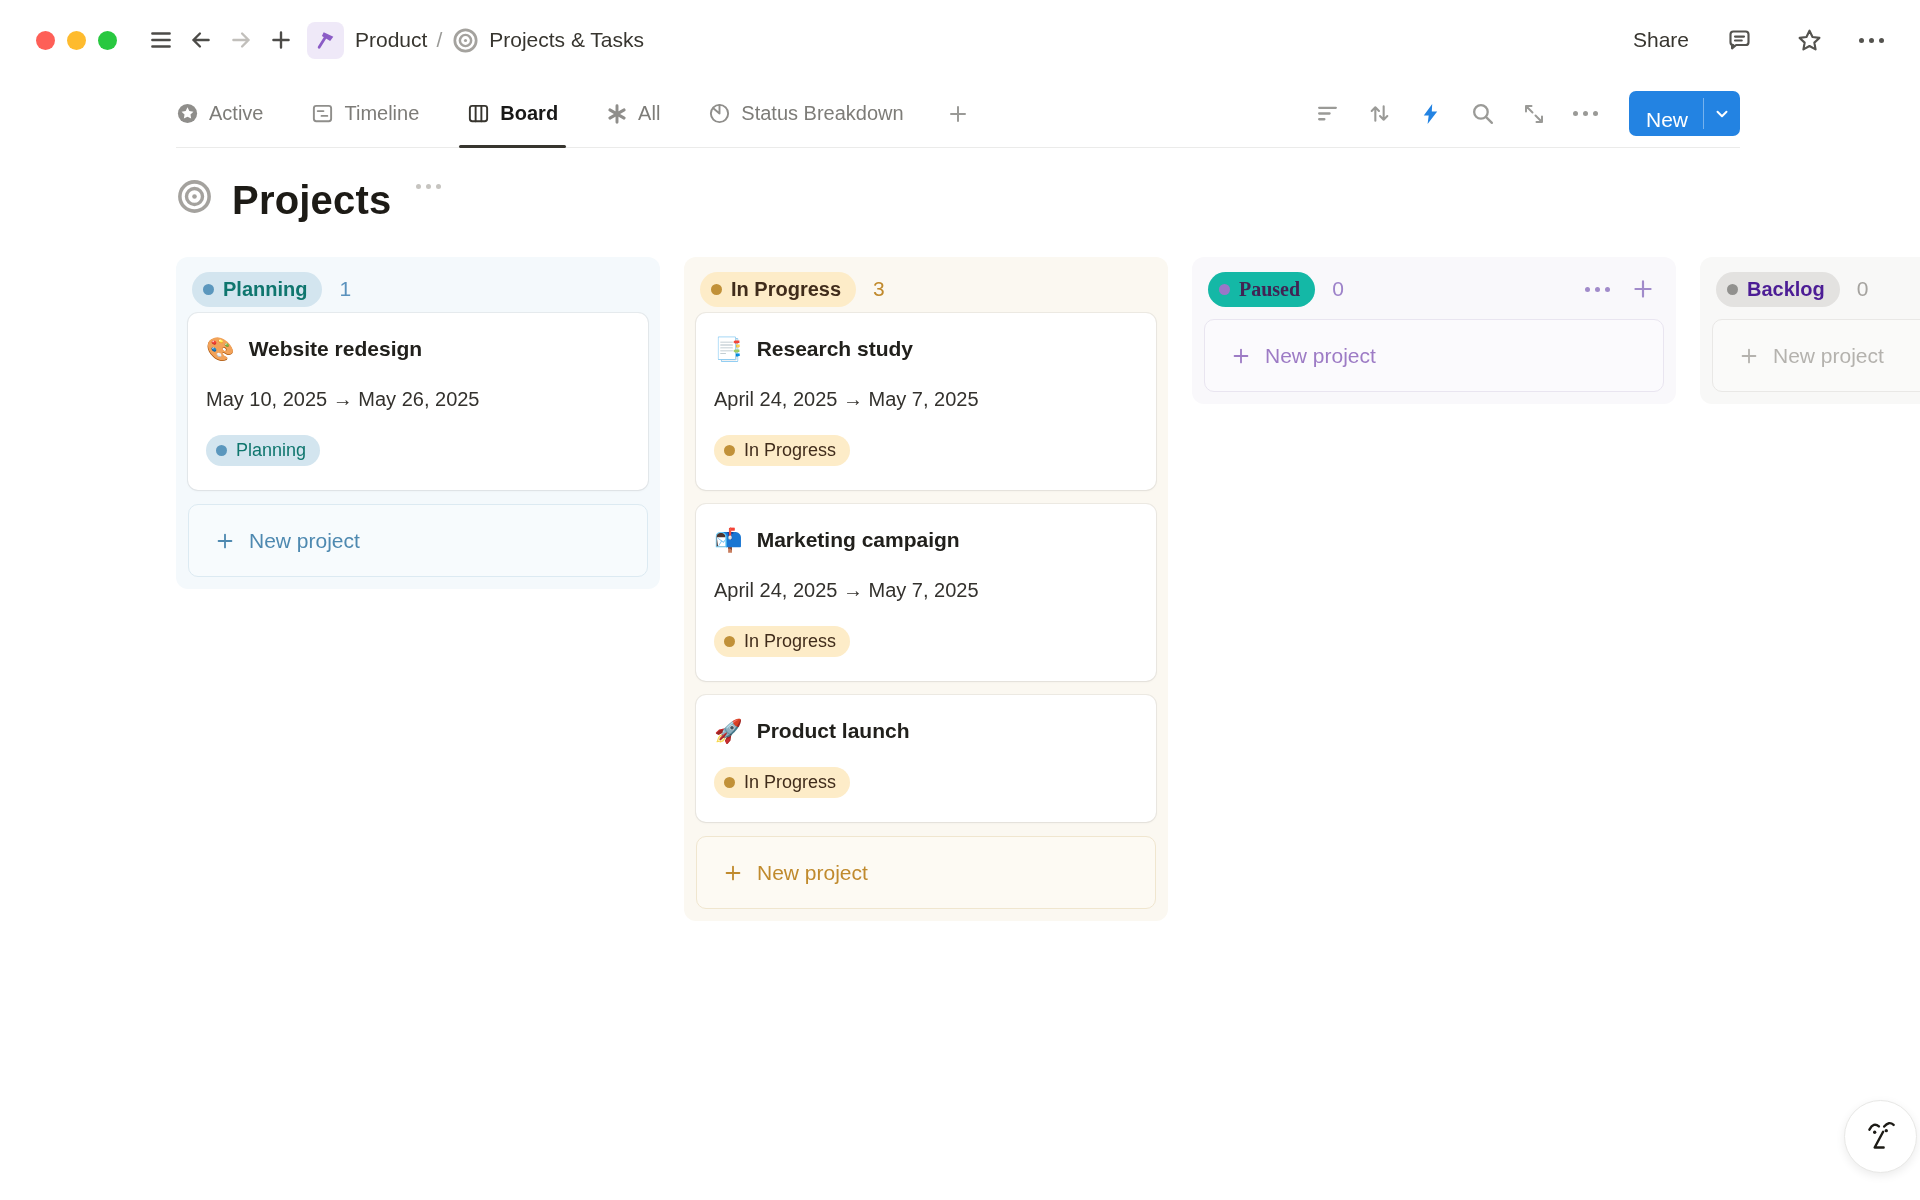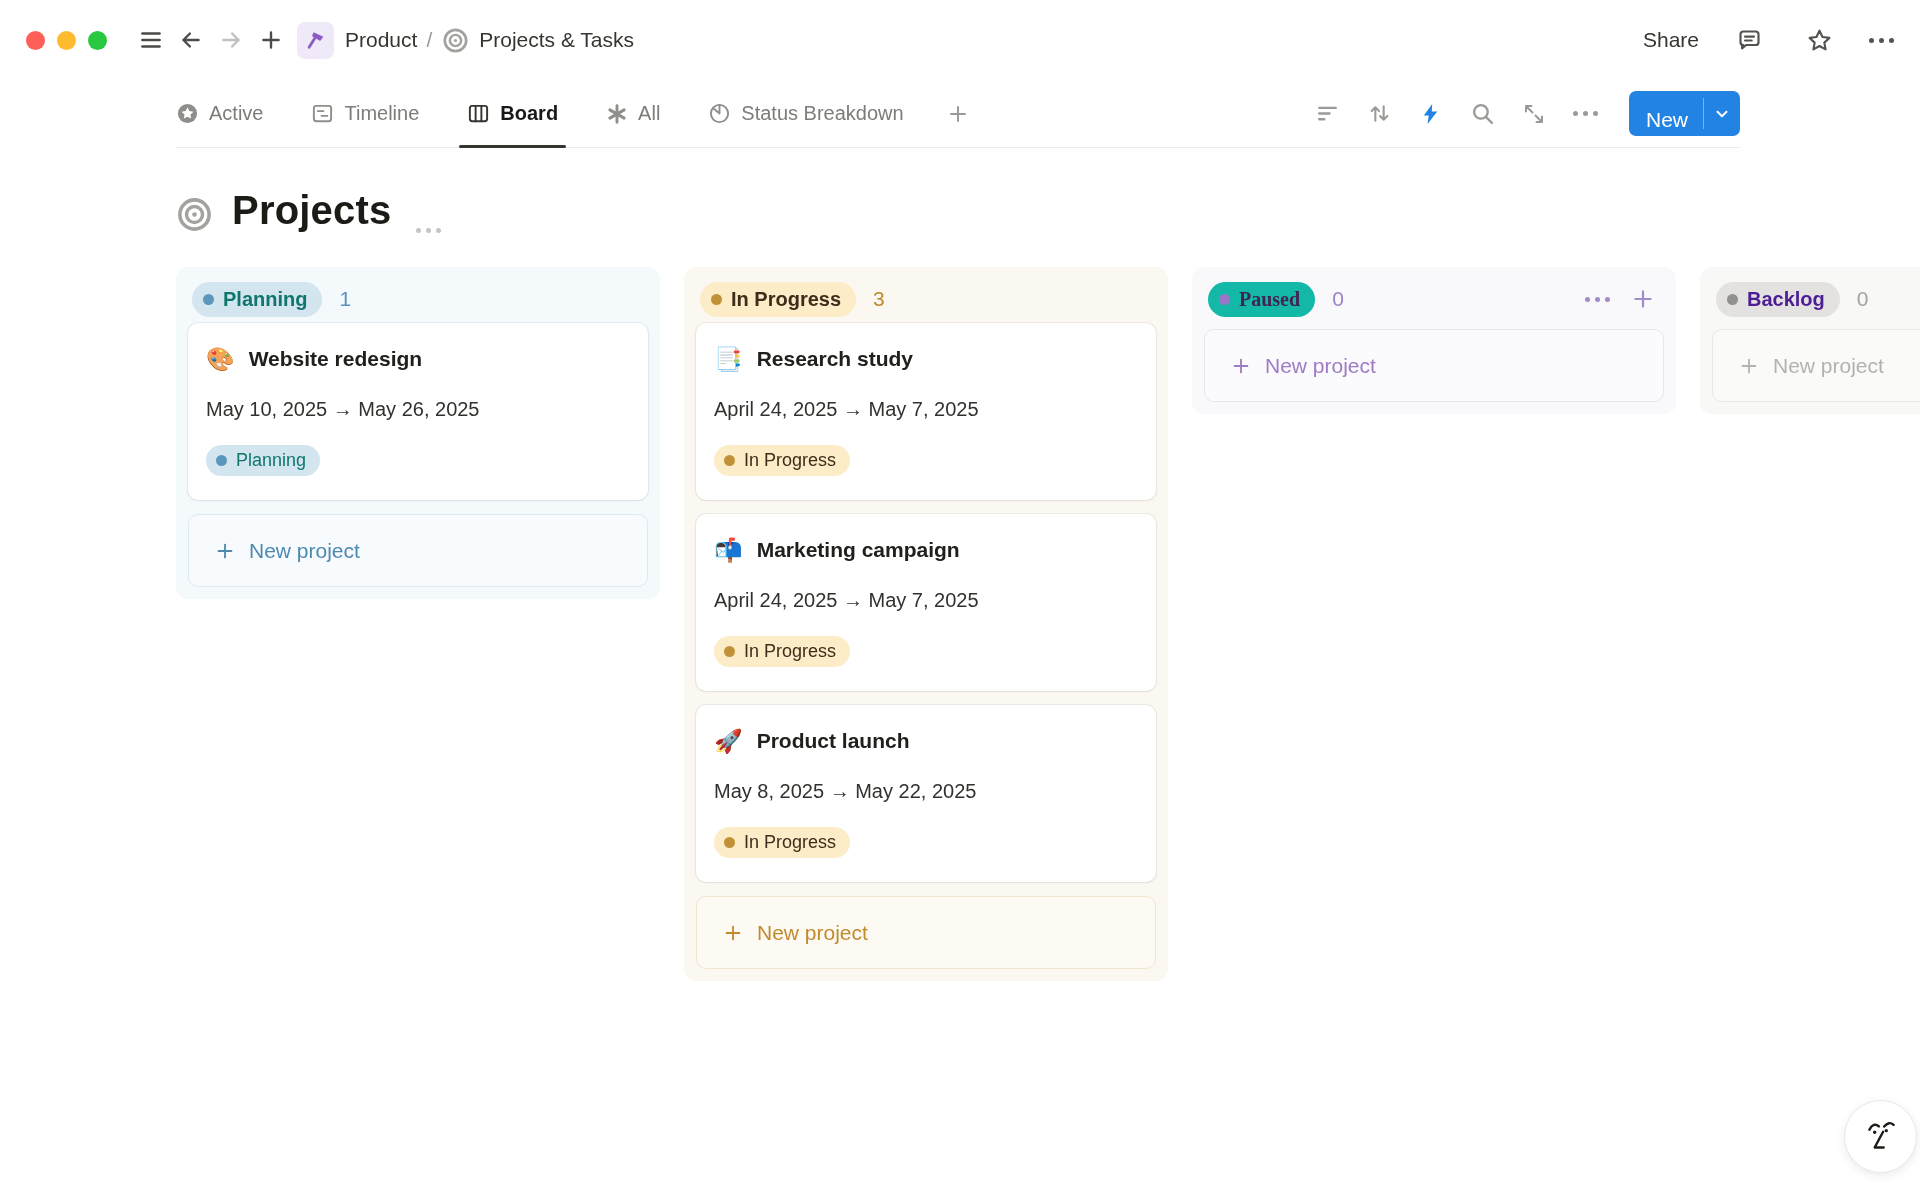--- a/index.html
+++ b/index.html
@@ -5,21 +5,21 @@
   * { box-sizing: border-box; }
   html,body { margin:0; padding:0; }
   body {
     width:1920px; height:1200px; overflow:hidden; position:relative;
     background:#ffffff; color:#37352f;
     font-family:"Liberation Sans","DejaVu Sans",sans-serif;
   }
   svg { display:block; }
 
   
-  .topbar { height:80px; display:flex; align-items:center; padding:0 26px; }
+  .topbar { height:80px; display:flex; align-items:center; padding:0 36px; }
   .traffic { display:flex; gap:12px; margin-right:24px; }
   .light { width:19px; height:19px; border-radius:50%; }
   .light.red { background:#fe5f57; } .light.yellow { background:#febb2e; } .light.green { background:#28c840; }
   .icon-btn { width:40px; height:40px; display:flex; align-items:center; justify-content:center; border-radius:6px; color:#4c4b48; }
   .icon-btn.disabled { color:#c1bfbb; }
   .crumb { display:flex; align-items:center; margin-left:6px; font-size:21px; color:#37352f; }
   .ws-chip { width:37px; height:37px; border-radius:8px; background:#efe9f8; display:flex; align-items:center; justify-content:center; margin-right:11px; }
   .crumb-sep { color:#9a9a97; margin:0 10px 0 9px; }
   .crumb-page-icon { margin-right:10px; color:#a4a29e; display:flex; }
   .top-right { margin-left:auto; display:flex; align-items:center; gap:30px; }
@@ -39,21 +39,21 @@
   .tab-add { color:#9a9a97; padding:0 10px; display:flex; align-items:center; }
   .view-tools { margin-left:auto; display:flex; align-items:center; gap:27px; color:#9a9a97; }
   .tool { display:flex; align-items:center; justify-content:center; }
   .tool.bolt { color:#2383e2; }
   .new-btn { display:flex; align-items:stretch; background:#2383e2; border-radius:7px; height:45px; color:#fff; overflow:hidden; margin-left:4px; }
   .new-btn .label { display:flex; align-items:center; padding:12px 15px 0 17px; font-size:21px; font-weight:400; }
   .new-btn .divider { width:1px; background:rgba(255,255,255,0.38); margin:7px 0; }
   .new-btn .chev { display:flex; align-items:center; justify-content:center; width:36px; }
 
   
-  .title-row { display:flex; align-items:flex-end; margin:40px 0 0 176px; gap:19px; }
+  .title-row { display:flex; align-items:flex-start; margin:30px 0 0 176px; gap:19px; }
   .title-icon { color:#a4a29e; }
   h1.page-title { margin:0; font-size:40px; font-weight:700; color:#1d1b16; letter-spacing:.2px; }
   .title-more { display:flex; gap:5px; margin-left:6px; margin-top:6px; }
   .title-more i { width:5px; height:5px; border-radius:50%; background:#c6c4c0; }
 
   
   .board { display:flex; align-items:flex-start; gap:24px; margin-top:34px; padding-left:176px; width:2300px; }
   .column { width:484px; flex:none; border-radius:12px; padding:8px 12px 12px; }
   .col-planning   { background:#f4f9fc; }
   .col-inprogress { background:#fbf8f1; }
@@ -336,21 +336,20 @@
         <span class="pill pill-yellow">
           <span class="dot"></span>
           <span>In Progress</span>
         </span>
       </div>
       <div class="card">
         <div class="card-title">
           <span class="card-emoji">🚀</span>
           <span>Product launch</span>
         </div>
-        <div class="card-dates">May 8, 2025 → May 22, 2025</div>
         <span class="pill pill-yellow">
           <span class="dot"></span>
           <span>In Progress</span>
         </span>
       </div>
     </div>
     <div class="new-project np-yellow">
       <svg width="22" height="22" viewBox="0 0 24 24" fill="none" stroke="currentColor" stroke-width="2" stroke-linecap="round">
           <path d="M12 5v14M5 12h14"></path>
         </svg>

